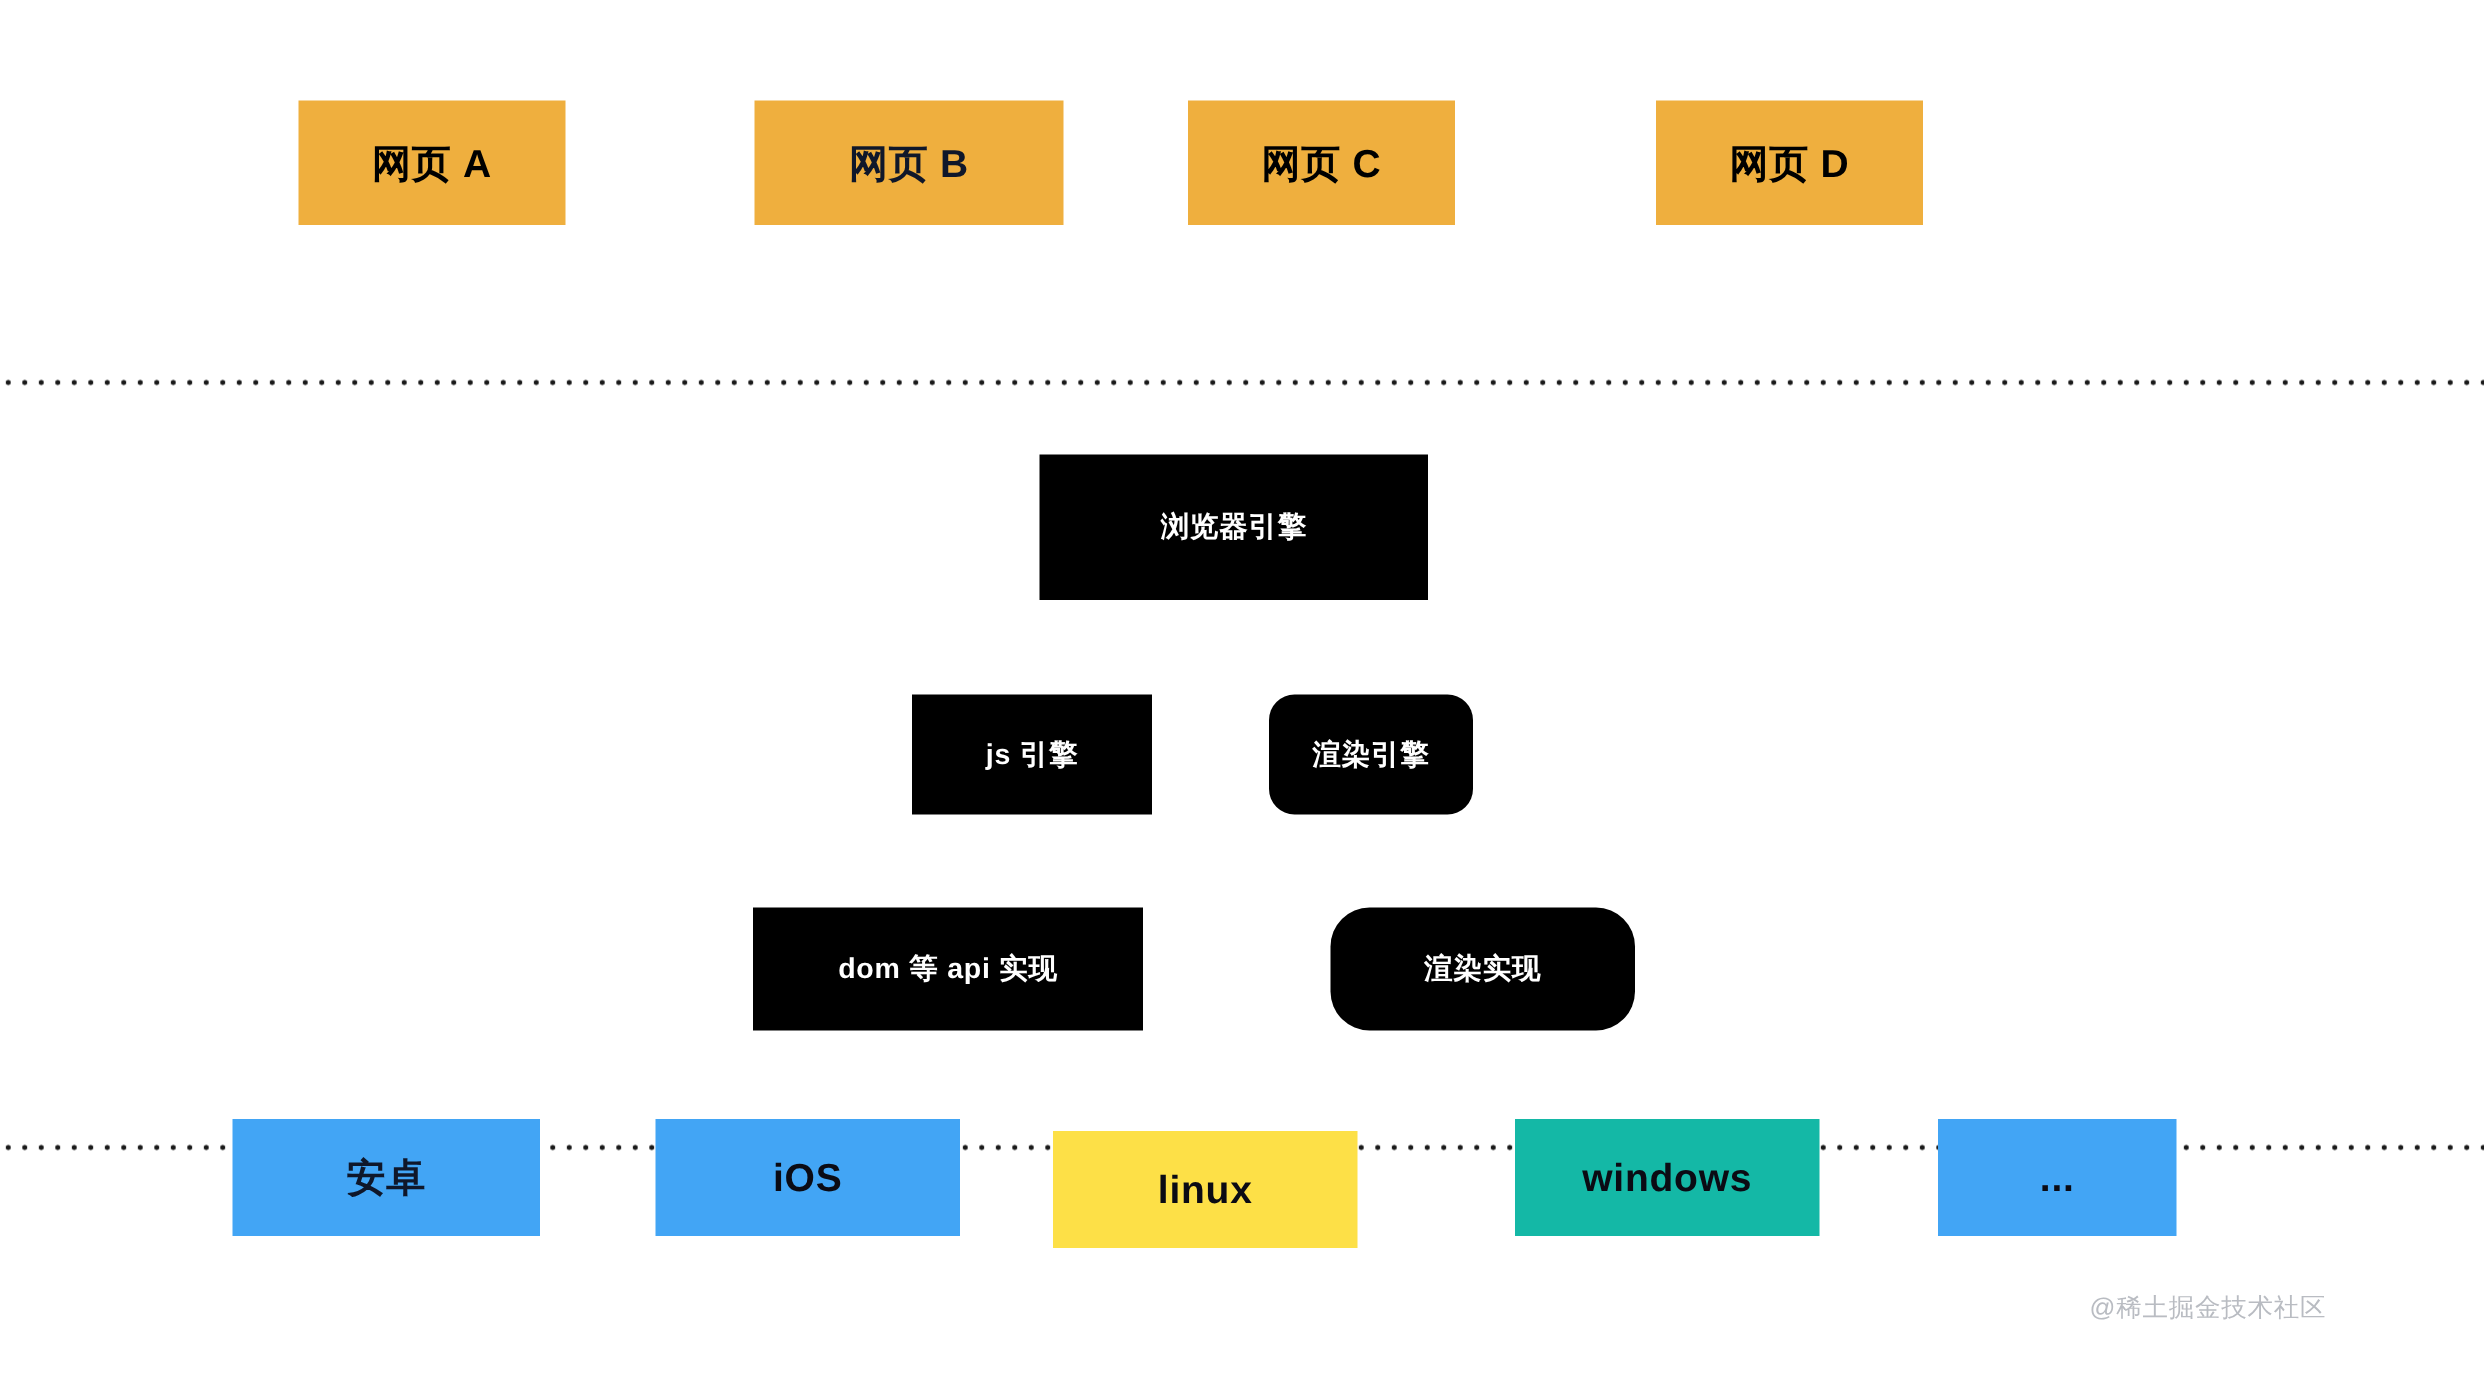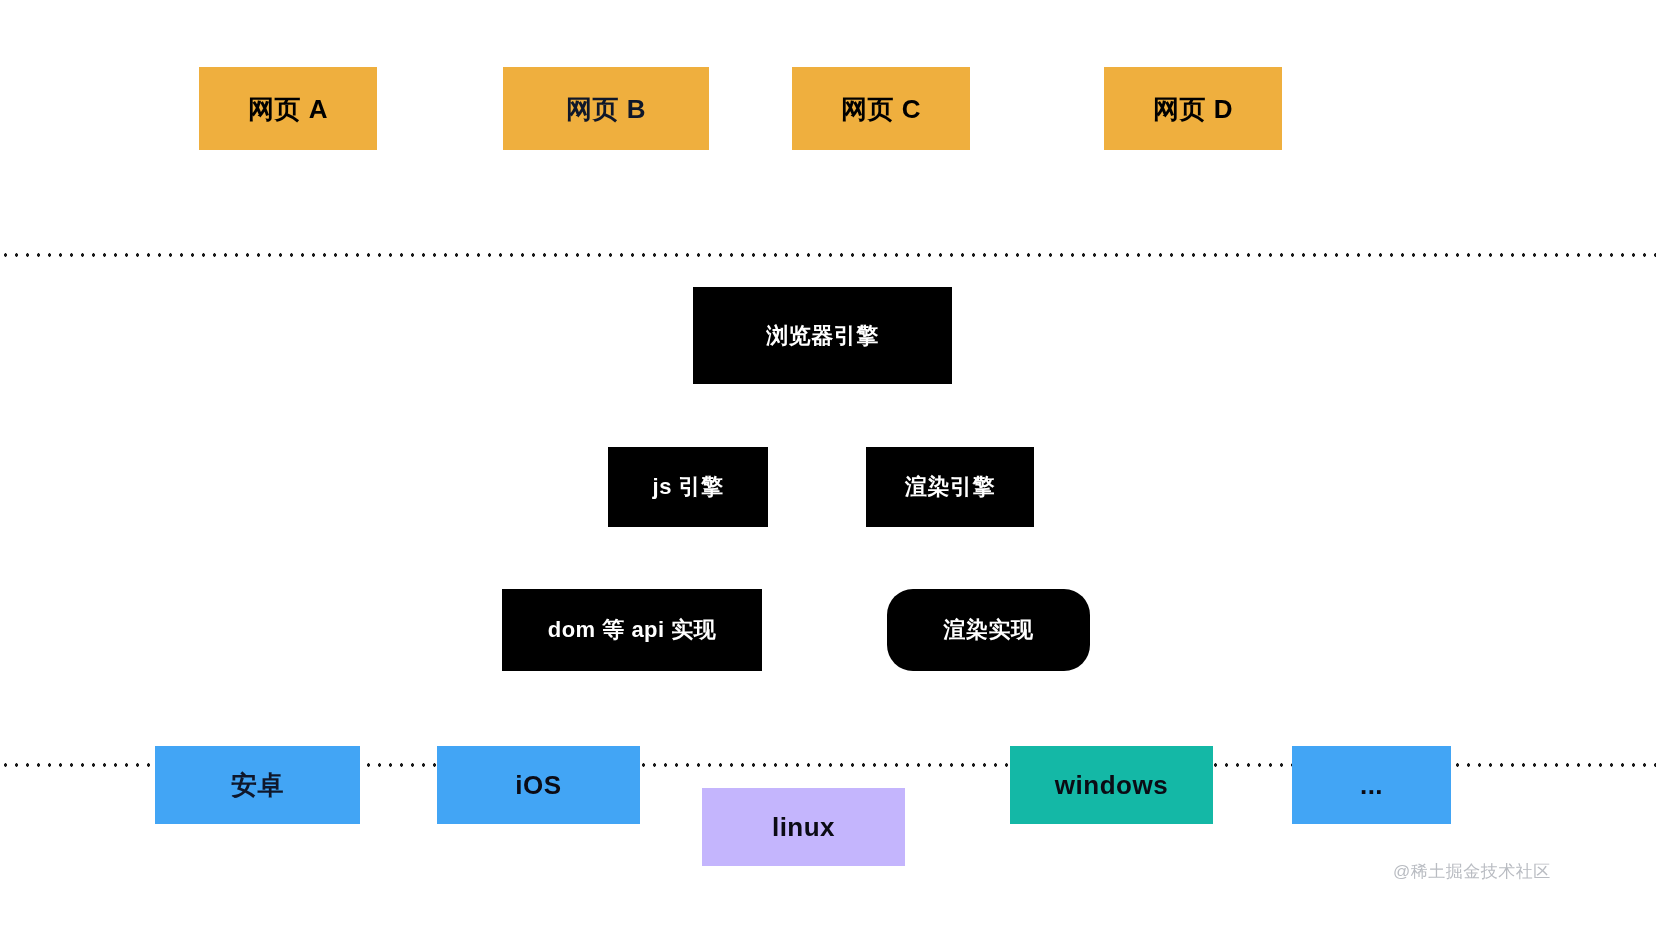--- a/index.html
+++ b/index.html
@@ -29,21 +29,22 @@
     letter-spacing: 0.5px;
   }
   .box-page {
     background: #EFAF3E;
     color: #000000;
     font-size: 26px;
   }
   .box-engine {
     background: #000000;
     color: #ffffff;
-    font-size: 22px;
+    font-size: 19px;
+    margin-top: 16px;
   }
   .box-os {
     background: #42A5F5;
     color: #0b0b14;
     font-size: 26px;
   }
   .divider {
     position: absolute;
     left: 0;
     width: 1656px;
@@ -81,39 +82,39 @@
   </div>
 
   <div class="divider" style="top: 253px;"></div>
 
   <div class="box box-engine" style="left: 693px; top: 287px; width: 259px; height: 97px; background: rgb(0, 0, 0); color: rgb(255, 255, 255);">
     <span>浏览器引擎</span>
   </div>
   <div class="box box-engine" style="left: 608px; top: 447px; width: 160px; height: 80px; background: rgb(0, 0, 0); color: rgb(255, 255, 255);">
     <span>js 引擎</span>
   </div>
-  <div class="box box-engine" style="left: 866px; top: 447px; width: 168px; height: 80px; background: rgb(0, 0, 0); color: rgb(255, 255, 255);">
+  <div class="box box-engine" style="left: 846px; top: 447px; width: 136px; height: 80px; background: rgb(0, 0, 0); color: rgb(255, 255, 255); border-radius: 17px;">
     <span>渲染引擎</span>
   </div>
   <div class="box box-engine" style="left: 502px; top: 589px; width: 260px; height: 82px; background: rgb(0, 0, 0); color: rgb(255, 255, 255);">
     <span>dom 等 api 实现</span>
   </div>
   <div class="box box-engine" style="left: 887px; top: 589px; width: 203px; height: 82px; background: rgb(0, 0, 0); color: rgb(255, 255, 255); border-radius: 26px;">
     <span>渲染实现</span>
   </div>
 
   <div class="divider" style="top: 763px;"></div>
 
   <div class="box box-os" style="left: 155px; top: 746px; width: 205px; height: 78px; background: rgb(66, 165, 245); color: #0f172a;">
     <span>安卓</span>
   </div>
   <div class="box box-os" style="left: 421px; top: 746px; width: 203px; height: 78px; background: rgb(66, 165, 245); color: rgb(11, 11, 20); margin-left: 16px;">
     <span>iOS</span>
   </div>
-  <div class="box box-os" style="left: 702px; top: 788px; width: 203px; height: 78px; background: #c4b5fd; color: rgb(11, 11, 20);">
+  <div class="box box-os" style="left: 702px; top: 754px; width: 203px; height: 78px; background: #fde047; color: rgb(11, 11, 20);">
     <span>linux</span>
   </div>
   <div class="box box-os" style="left: 1010px; top: 746px; width: 203px; height: 78px; background: #14b8a6; color: rgb(11, 11, 20);">
     <span>windows</span>
   </div>
   <div class="box box-os" style="left: 1292px; top: 746px; width: 159px; height: 78px; background: rgb(66, 165, 245); color: rgb(11, 11, 20);">
     <span>...</span>
   </div>
 
   <div class="watermark" style="left: 1393px; top: 860px; color: rgb(185, 188, 194);">@稀土掘金技术社区</div>

